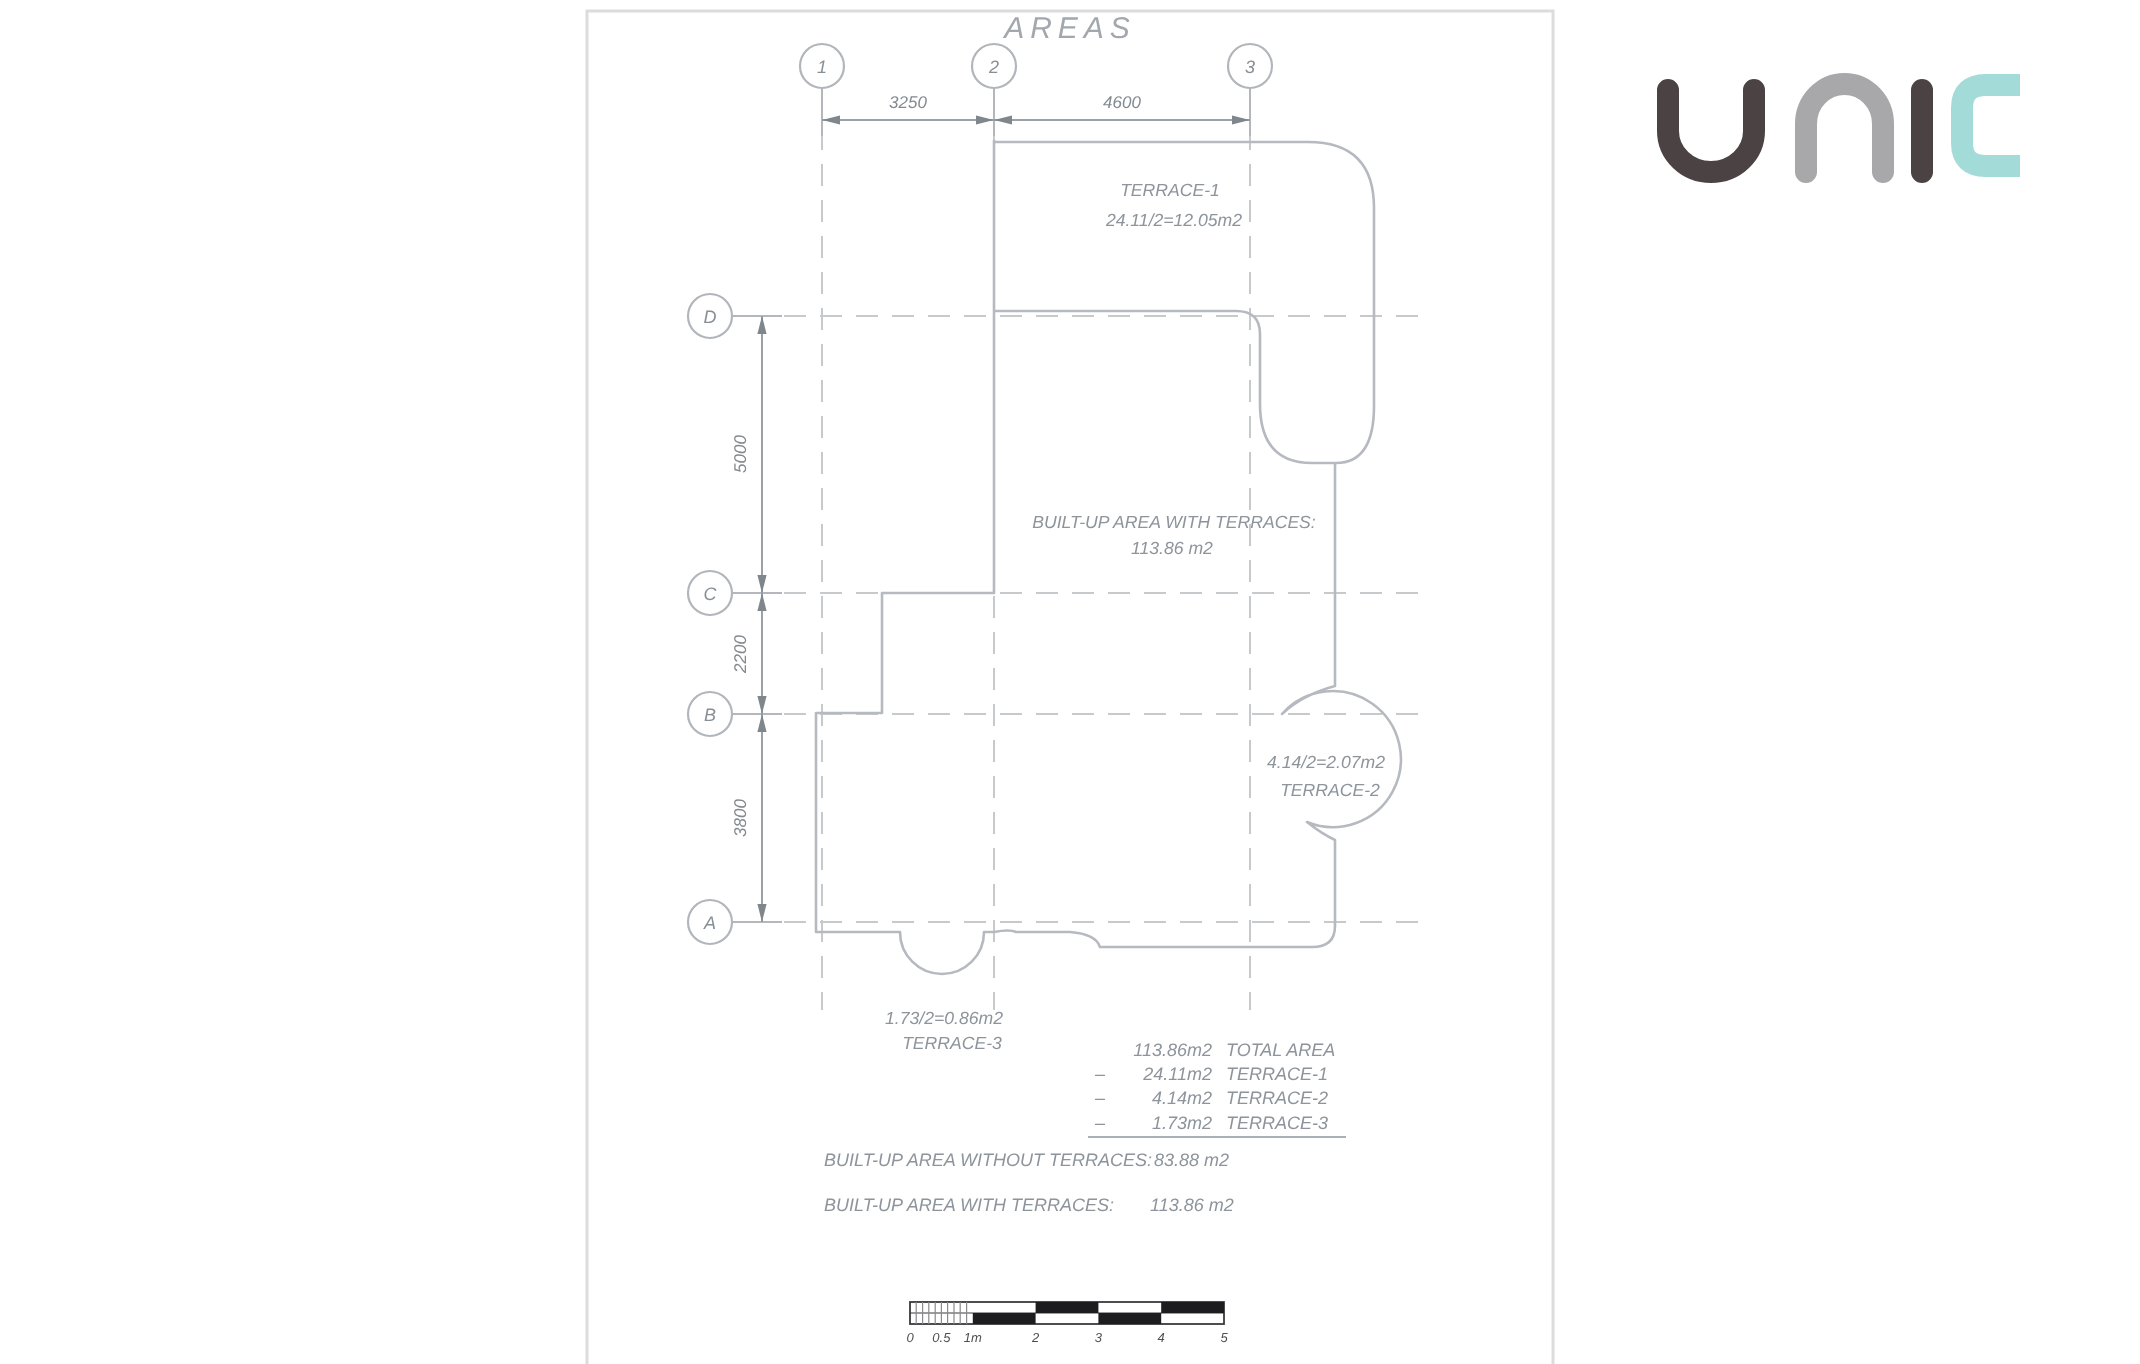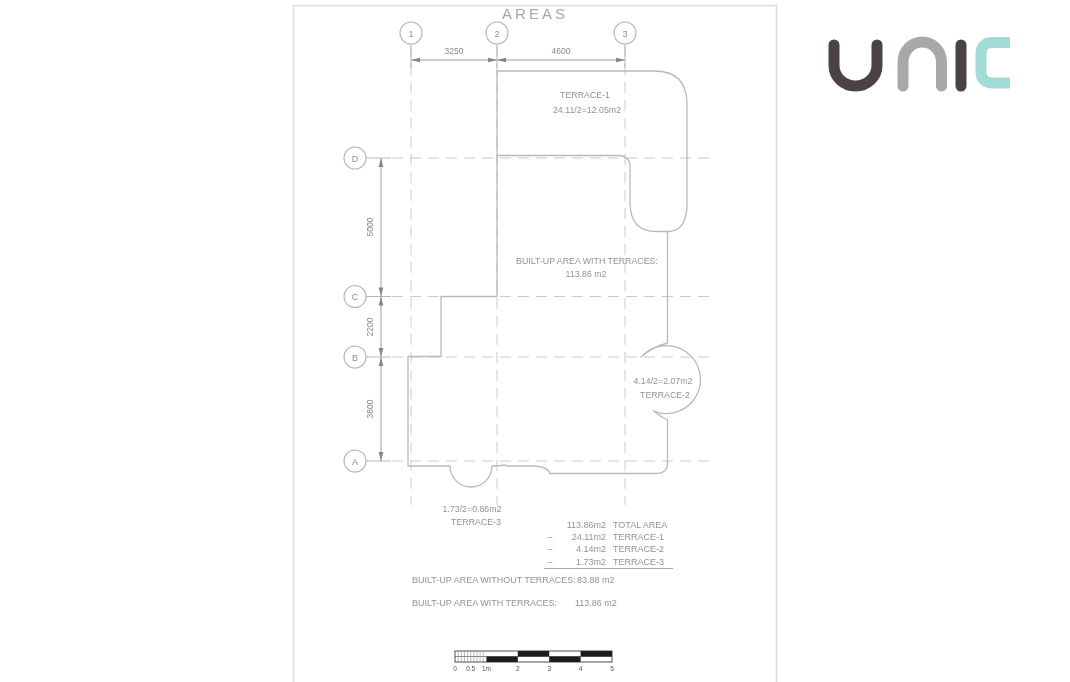--- a/index.html
+++ b/index.html
@@ -1,17 +1,17 @@
 <!DOCTYPE html>
 <html><head>
 <meta charset="utf-8">
 <style>
   html,body{margin:0;padding:0;background:#ffffff;}
   .canvas{position:relative;width:1070px;height:682px;background:#ffffff;overflow:hidden;
-          font-family:"Liberation Sans",sans-serif;}
+          font-family:"Liberation Sans",sans-serif;font-style:italic;}
   svg text{font-family:"Liberation Sans",sans-serif;}
   .dwg-text{fill:#8d949b;}
   .dim-text{fill:#82898f;}
   .bubble-text{fill:#888f96;}
   .title-text{fill:#a2a8ae;letter-spacing:3px;}
   .scale-label{fill:#4f4f52;}
 </style>
 </head>
 <body>
 

